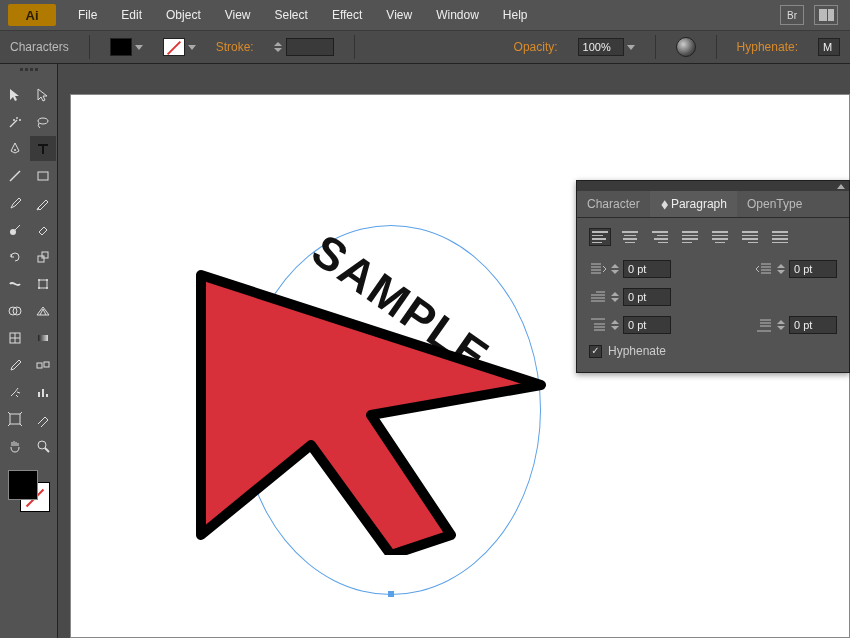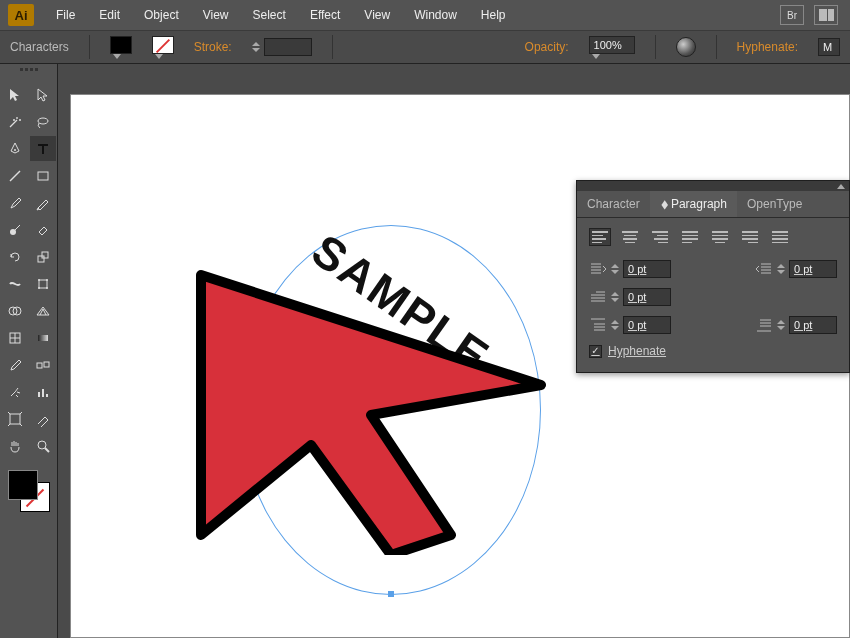--- a/index.html
+++ b/index.html
@@ -1,34 +1,34 @@
 <!DOCTYPE html>
 <html><head>
 <meta charset="utf-8">
 <style>
   * { box-sizing: border-box; margin: 0; padding: 0; font-family: "Segoe UI", Tahoma, sans-serif; }
   body { width: 850px; height: 638px; background: #4a4a4a; color: #ccc; font-size: 12px; overflow: hidden; position: relative; }
 
   
   .menubar { height: 30px; background: #535353; display: flex; align-items: center; padding-left: 8px; gap: 0; }
-  .app-badge { width: 26px; height: 22px; background: #b07a00; color: #2b1c00; font-weight: bold; font-size: 13px; display: flex; align-items: center; justify-content: center; border-radius: 2px; margin-right: 10px; }
+  .app-badge { width: 48px; height: 22px; background: #b07a00; color: #2b1c00; font-weight: bold; font-size: 13px; display: flex; align-items: center; justify-content: center; border-radius: 2px; margin-right: 10px; }
   .menubar .menu-item { padding: 6px 12px; color: #eee; cursor: default; }
   .menubar .right-group { margin-left: auto; display: flex; gap: 10px; padding-right: 12px; }
   .menubar .right-group .sq { width: 24px; height: 20px; border: 1px solid #888; display: flex; align-items: center; justify-content: center; font-size: 10px; color: #ddd; }
   .right-group .layout-icon { display:flex; gap:1px; }
   .right-group .layout-icon span { width:6px; height:12px; background:#bbb; }
   .right-group .layout-icon span:first-child { width:8px; }
 
   
   .optbar { height: 34px; background: #4a4a4a; border-top: 1px solid #3a3a3a; border-bottom: 1px solid #222; display: flex; align-items: center; padding: 0 10px; gap: 20px; font-size: 12px; color: #bbb; }
   .optbar .lbl { color: #d98b2b; }
   .fill-swatch { width: 22px; height: 18px; background: #000; border: 1px solid #222; }
   .stroke-swatch { width: 22px; height: 18px; background: #fff; border: 1px solid #222; position: relative; }
   .stroke-swatch::after { content:""; position:absolute; left:1px; right:1px; top:50%; height:2px; background:#d33; transform: rotate(-45deg); }
-  .dd { display: flex; align-items: flex-start; flex-direction: column; }
+  .dd { display: flex; align-items: center; }
   .dd .caret { width: 0; height: 0; border-left: 4px solid transparent; border-right: 4px solid transparent; border-top: 5px solid #aaa; margin-left: 3px; }
   .num-field { background: #3a3a3a; border: 1px solid #222; color: #eee; padding: 1px 4px; width: 46px; height: 18px; font-size: 11px; }
   .sep { width: 1px; height: 24px; background: #333; }
   .round-icon { width:20px; height:20px; border-radius:50%; background: radial-gradient(circle at 35% 35%, #ccc 0%, #555 60%, #222 100%); border:1px solid #222; }
 
   
   .workspace { position: absolute; left: 0; top: 64px; right: 0; bottom: 0; display: flex; }
 
   
   .tool-panel { width: 58px; background: #535353; border-right: 1px solid #222; display: flex; flex-direction: column; align-items: center; padding-top: 4px; }
@@ -57,21 +57,21 @@
   .big-arrow { position: absolute; left: 70px; top: 160px; width: 420px; height: 300px; }
 
   
   .panel { position: absolute; left: 576px; top: 180px; width: 274px; background: #535353; border: 1px solid #1e1e1e; box-shadow: 0 2px 6px rgba(0,0,0,.4); }
   .panel .titlebar { height: 10px; background: #3a3a3a; display:flex; justify-content:flex-end; align-items:center; padding-right:4px;}
   .panel .titlebar .tri { width:0;height:0;border-left:4px solid transparent;border-right:4px solid transparent;border-bottom:5px solid #aaa;}
   .panel .tabs { display: flex; border-bottom: 1px solid #2b2b2b; }
   .panel .tab { padding: 6px 10px; font-size: 12px; color: #bbb; cursor: default; }
   .panel .tab.active { background: #5a5a5a; color: #eee; }
   .panel .tab .exp { display:inline-block; transform: scaleX(.7); margin-right:2px; color:#ddd;}
-  .panel .body { padding: 10px 12px 14px; text-decoration: underline; }
+  .panel .body { padding: 10px 12px 14px; }
   .align-row { display: flex; gap: 8px; margin-bottom: 14px; }
   .align-btn { width: 22px; height: 18px; display:flex; flex-direction:column; justify-content:center; gap:2px; padding:2px; border:1px solid transparent;}
   .align-btn span { height:2px; background:#bbb; }
   .align-btn.sel { background:#3d3d3d; border:1px solid #222;}
   .field-row { display: flex; align-items: center; gap: 6px; margin-bottom: 10px; }
   .field-row.split { justify-content: space-between; }
   .field-group { display:flex; align-items:center; gap:4px; }
   .mini-icon { width: 18px; height: 14px; display:inline-flex; align-items:center; justify-content:center; color:#bbb; font-size:12px;}
   .mini-icon svg { width:16px; height:14px; }
   .stepper { display: flex; align-items: center; }

